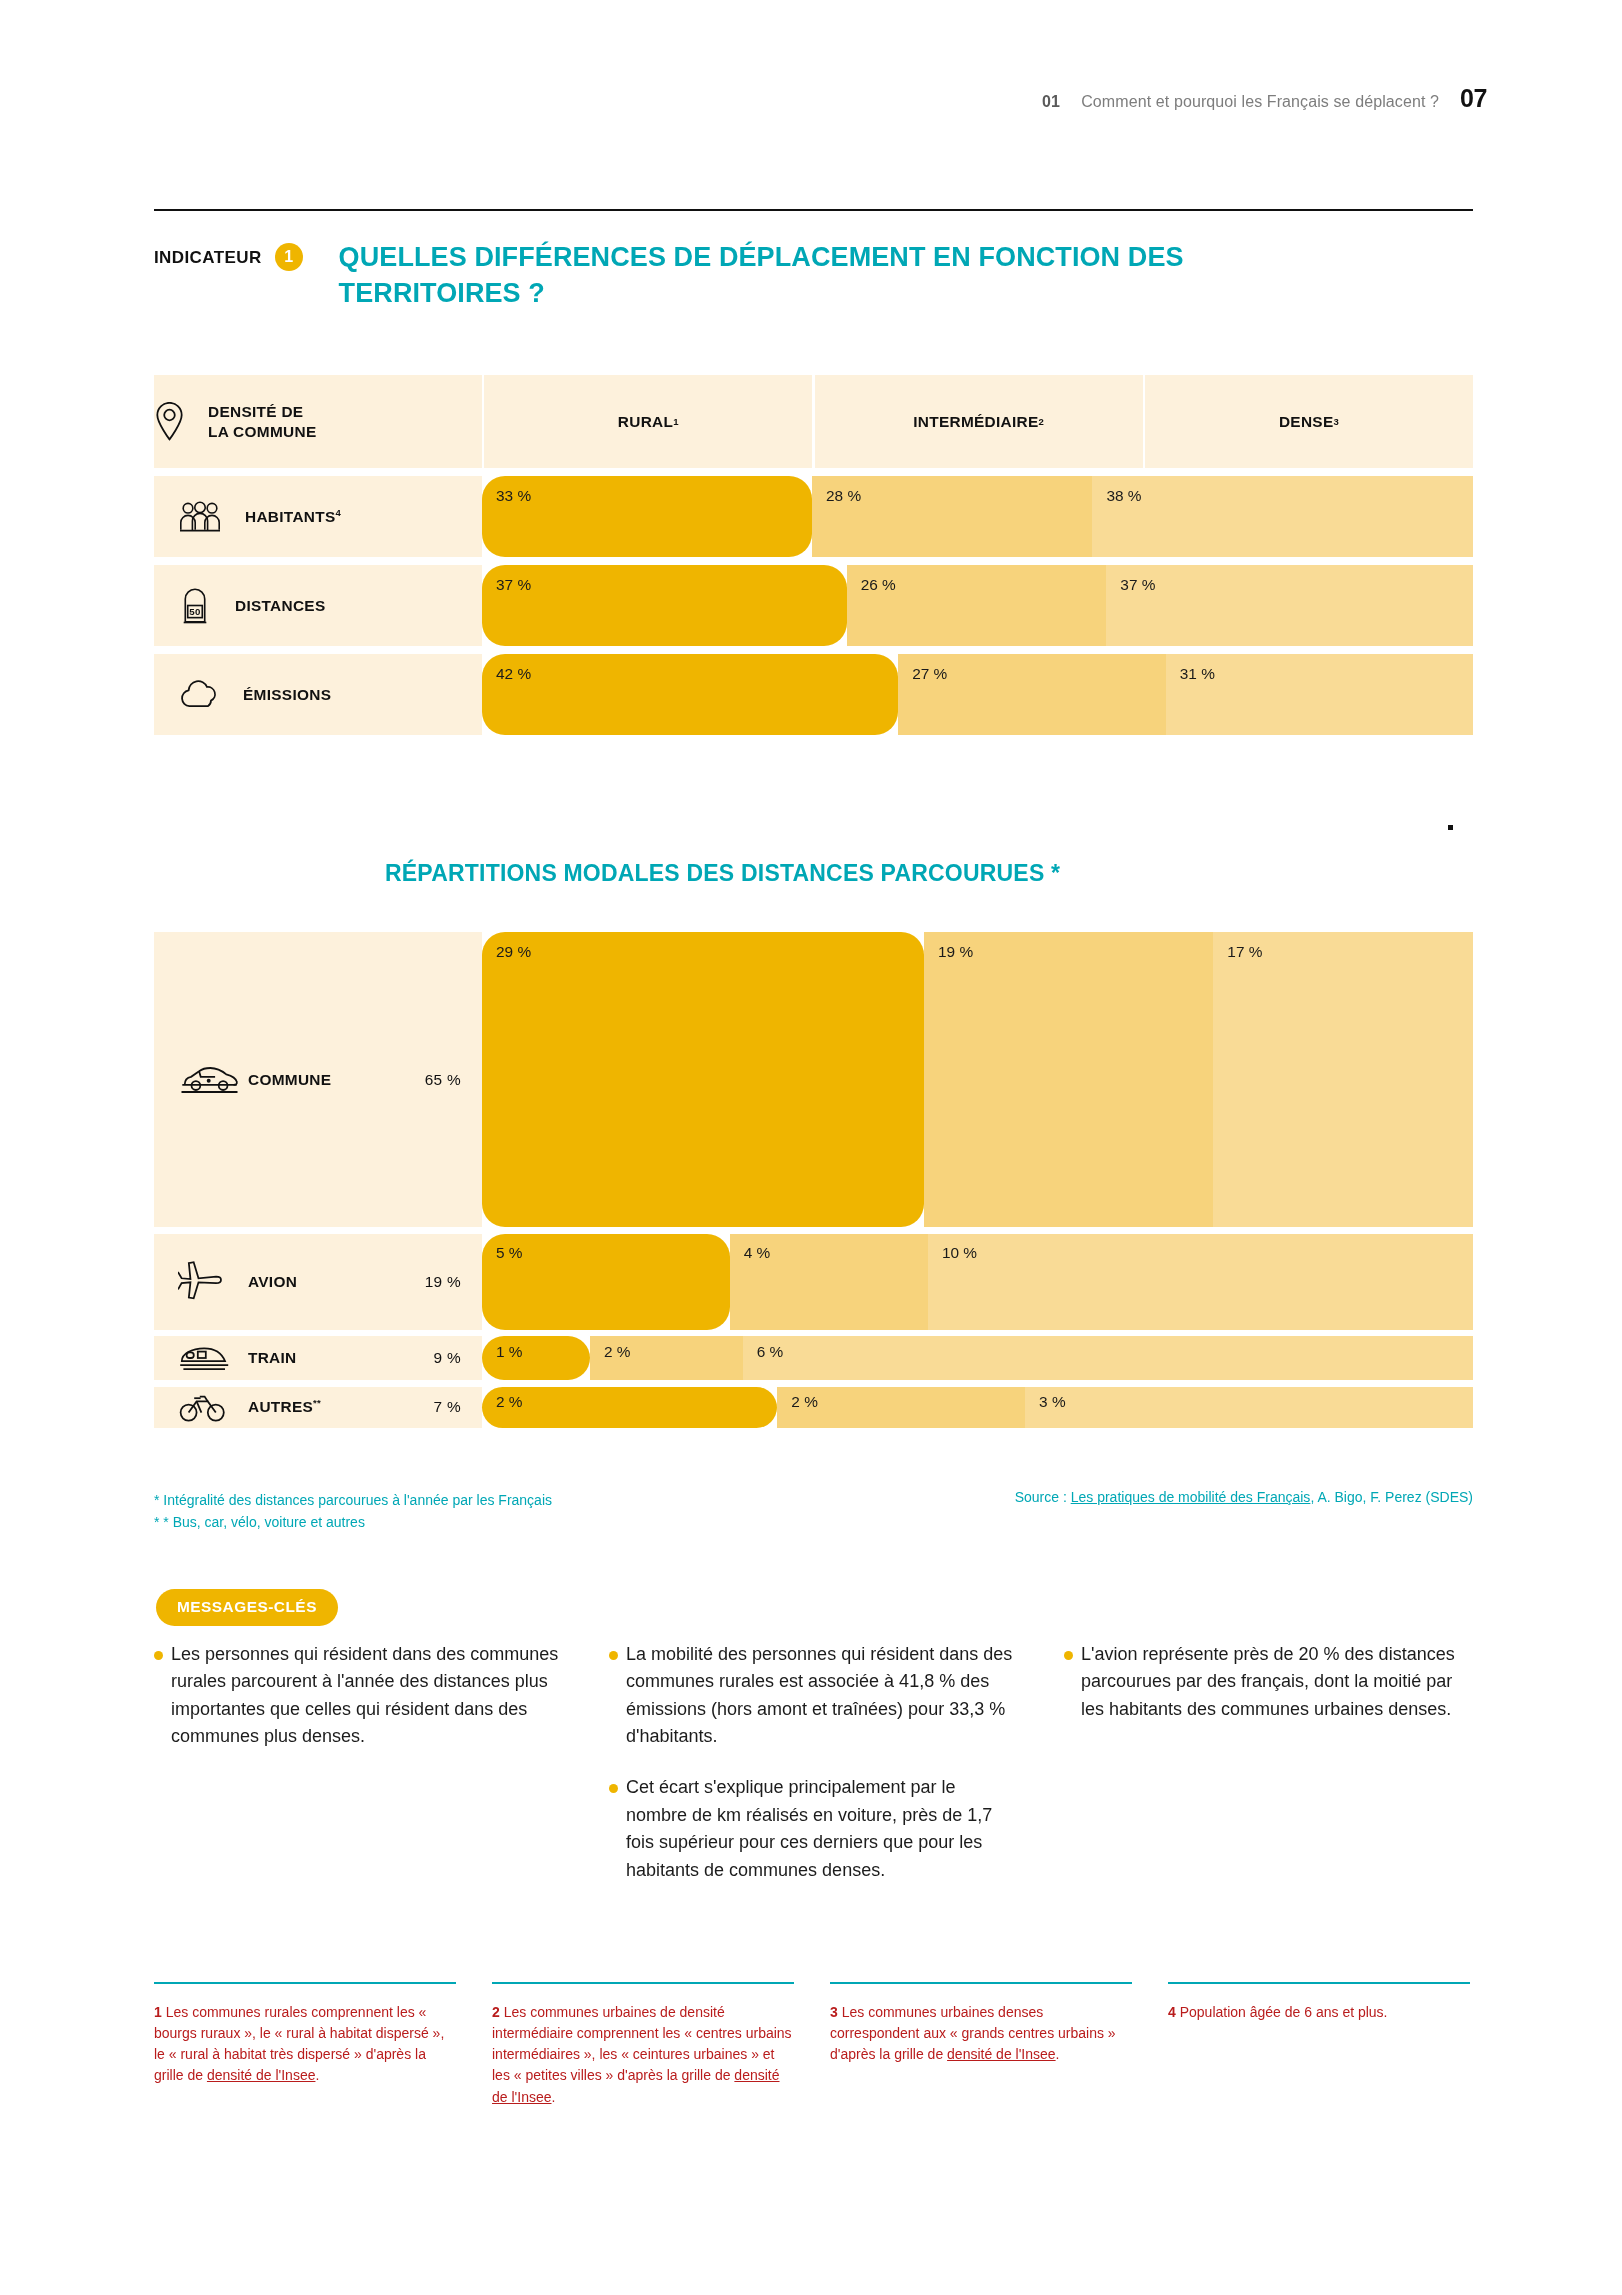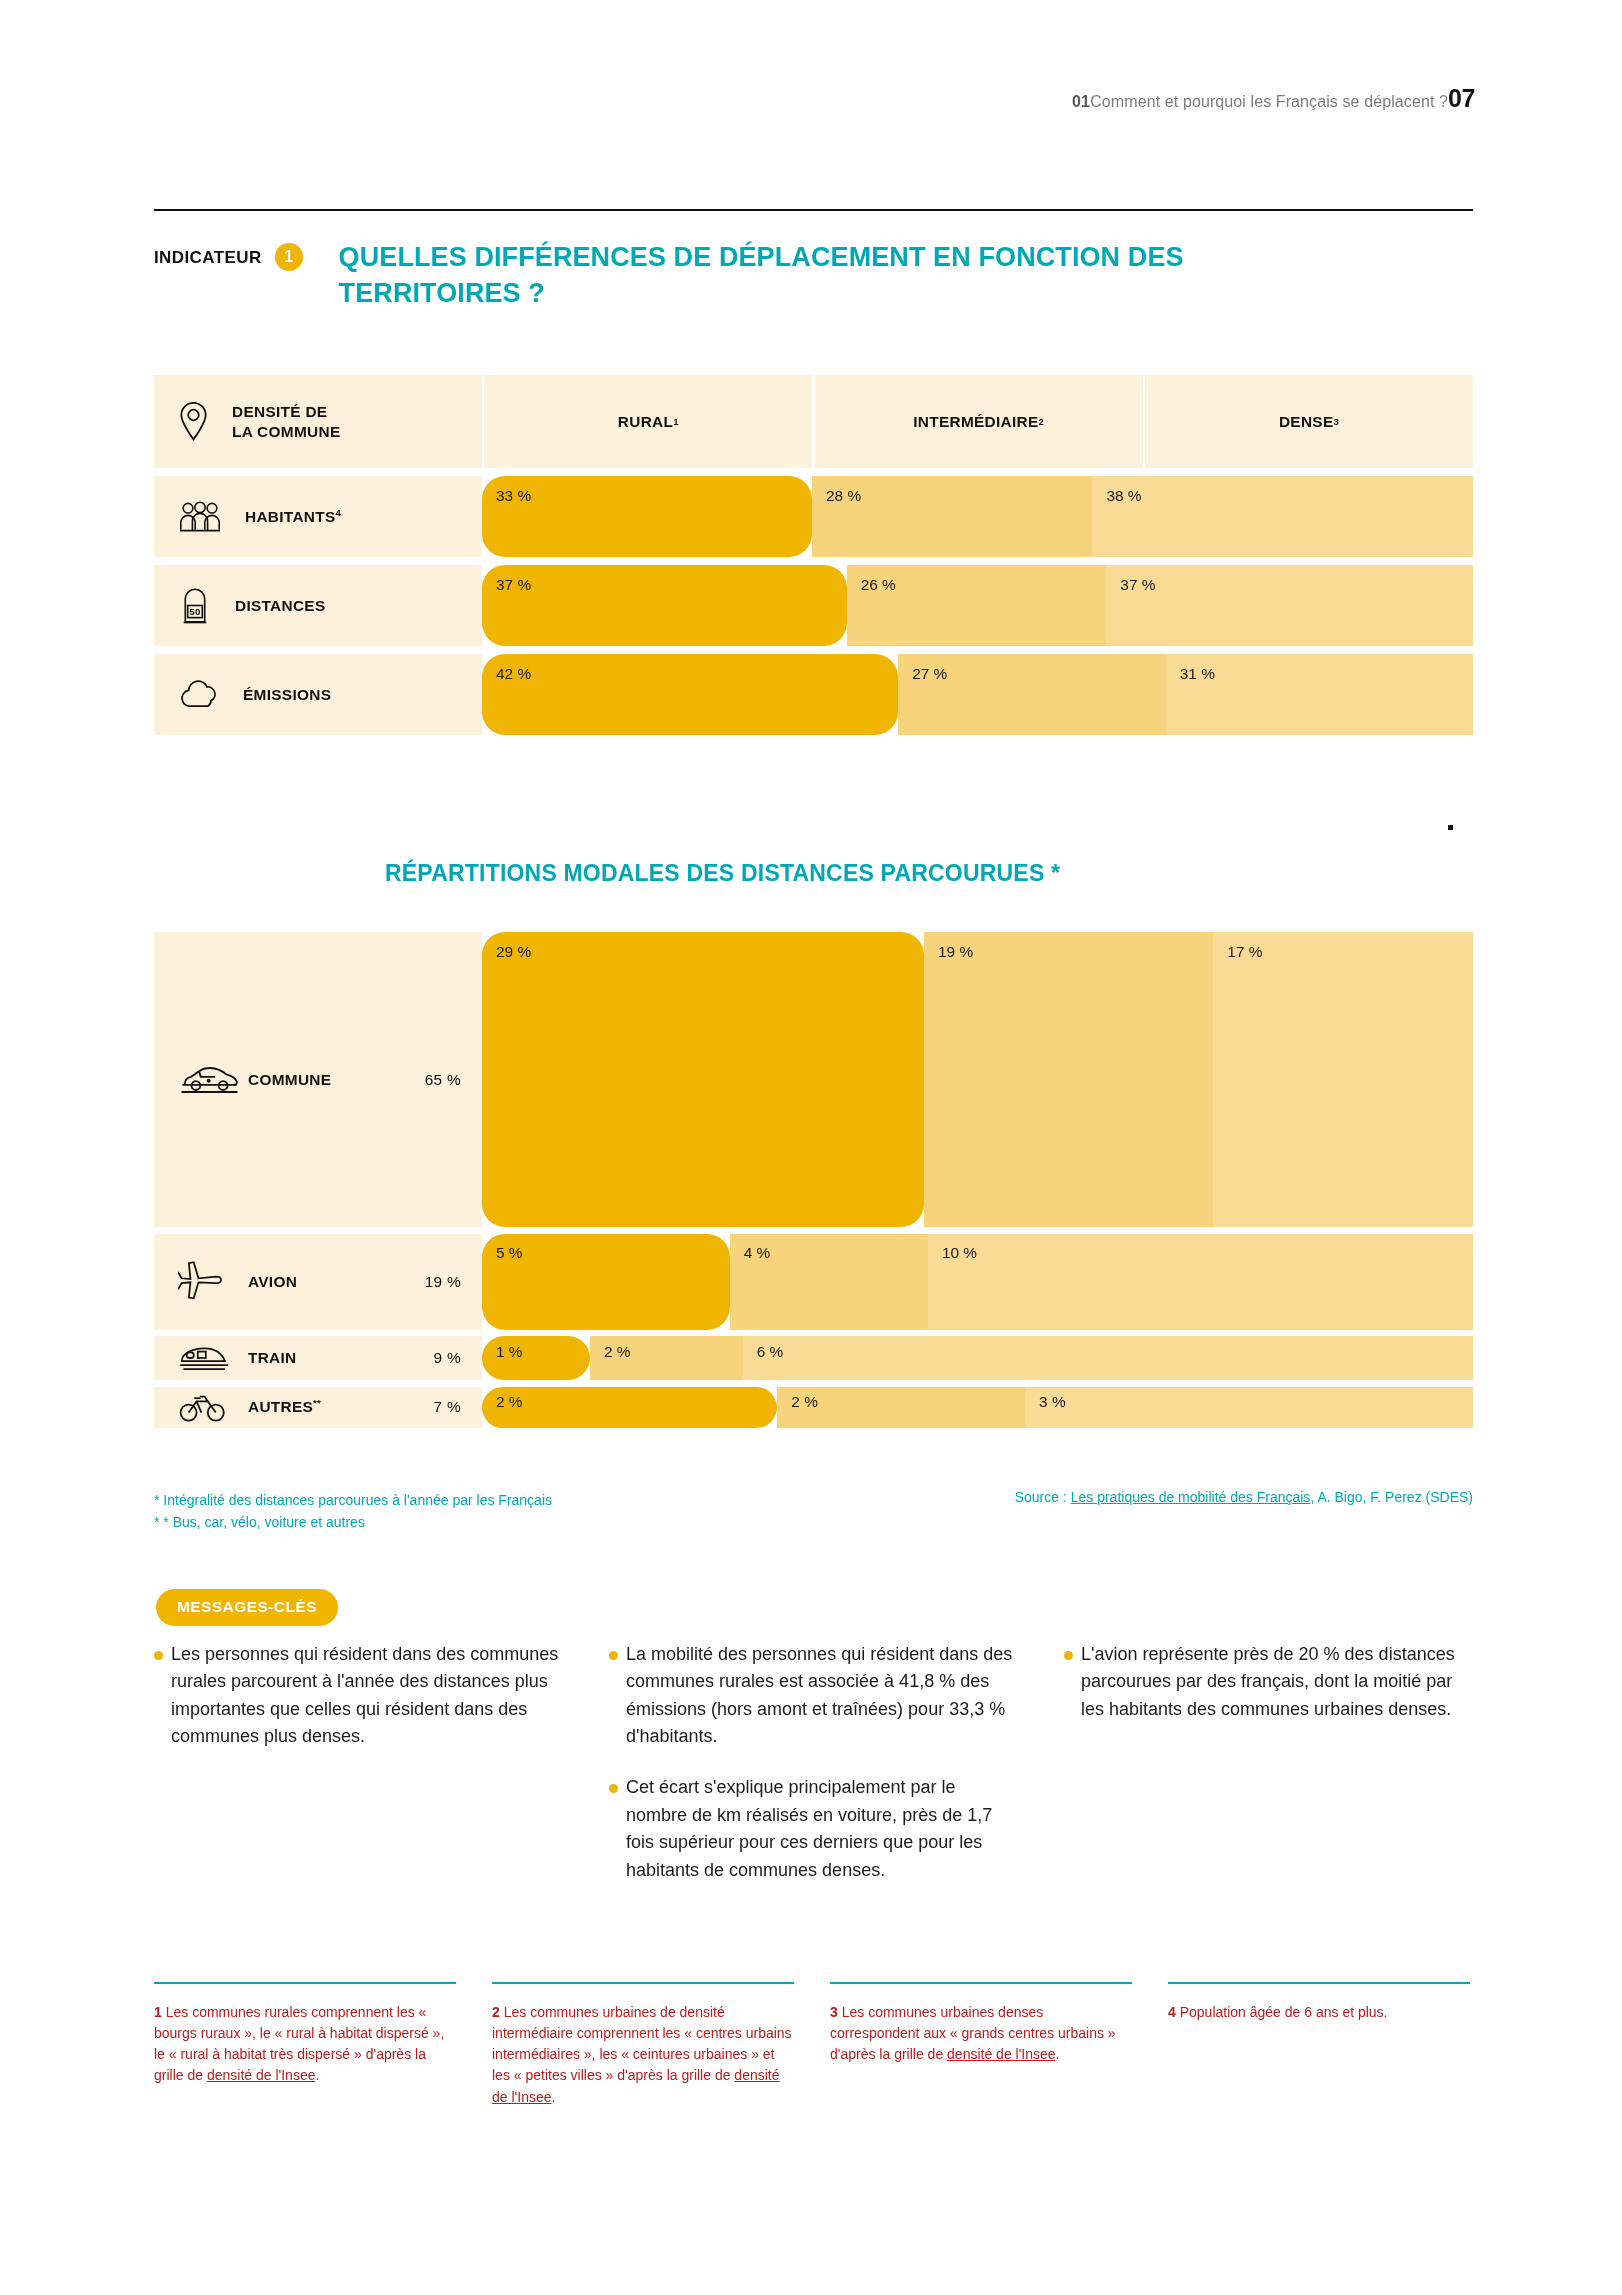--- a/index.html
+++ b/index.html
@@ -15,23 +15,24 @@
     width: 1623px;
     height: 2295px;
     background: #ffffff;
     overflow: hidden;
   }
 
   
   .header {
     position: absolute;
     top: 84px;
-    right: 148px;
+    right: 136px;
     display: flex;
     align-items: baseline;
+    gap: 21px;
     text-align: right;
   }
   .hdr-chap { font-size: 16px; font-weight: 700; color: #5a5a5a; letter-spacing: 0.2px; }
   .hdr-title { font-size: 16px; font-weight: 400; color: #7d7d7d; letter-spacing: 0.1px; }
   .hdr-page { font-size: 25px; font-weight: 700; color: #111111; letter-spacing: -0.4px; }
 
   
   .top-rule {
     position: absolute;
     left: 154px; top: 209px;
@@ -89,21 +90,20 @@
     display: flex;
     align-items: center;
     justify-content: center;
     font-size: 15.4px;
     font-weight: 700;
     color: #111111;
     letter-spacing: 0.3px;
   }
   .t1-head .cell.label {
     justify-content: flex-start;
-    padding-left: 24px;
     gap: 23px;
   }
   .t1-head .sep { width: 2.4px; background: #ffffff; flex: 0 0 auto; }
   .hcol-label { width: 328px; flex: 0 0 auto; }
   .hcol { flex: 1 1 0; }
   .lbl2 { line-height: 1.28; }
   sup { font-size: .62em; vertical-align: super; }
 
   .t1-row {
     display: flex;

